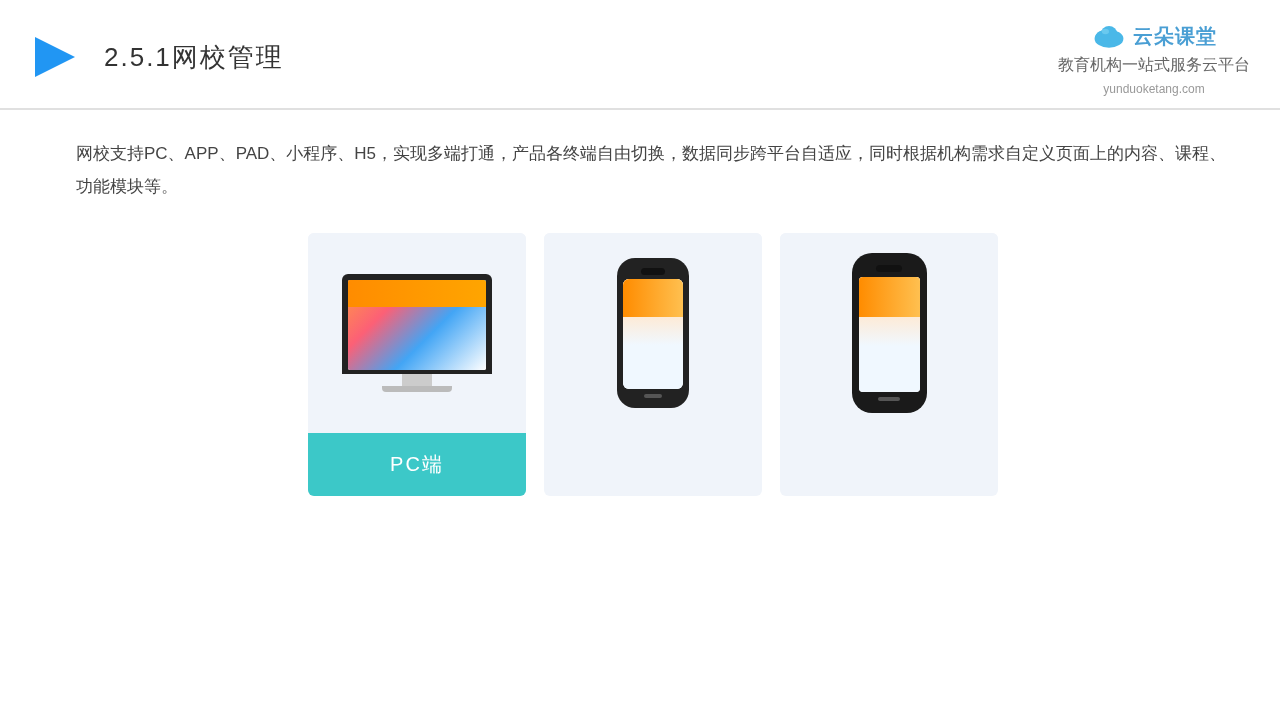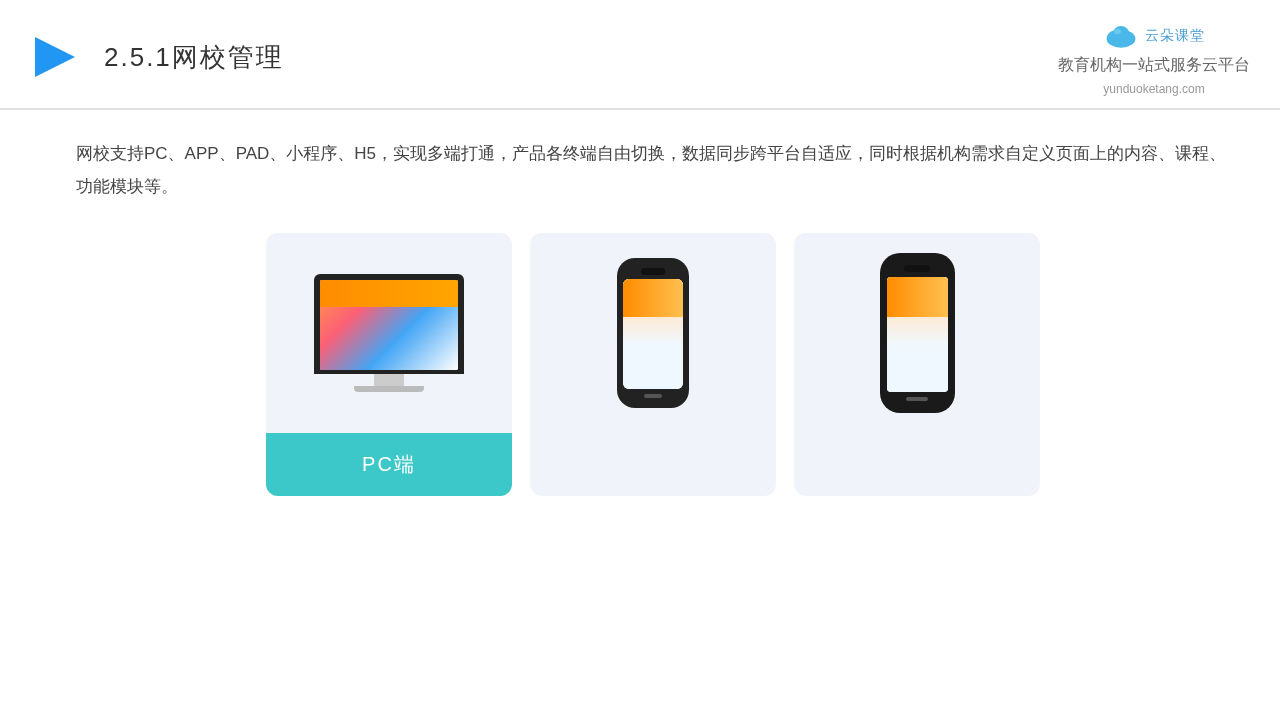--- a/index.html
+++ b/index.html
@@ -44,23 +44,23 @@
       display: flex;
       flex-direction: column;
       align-items: center;
     }
     .logo-cloud {
       display: flex;
       align-items: center;
       gap: 6px;
     }
     .logo-text-main {
-      font-size: 14px;
+      font-size: 20px;
       color: #4a9fd4;
-      font-weight: normal;
+      font-weight: bold;
       letter-spacing: 1px;
     }
     .logo-sub {
       font-size: 16px;
       color: #666;
       text-align: center;
       line-height: 1.4;
     }
     .logo-url {
       font-size: 12px;
@@ -81,22 +81,22 @@
 
     
     .cards-container {
       display: flex;
       gap: 18px;
       justify-content: center;
       margin-top: 10px;
     }
     .card {
       background: #f0f4fa;
-      border-radius: 12px;
-      width: 246px;
+      border-radius: 6px;
+      width: 218px;
       display: flex;
       flex-direction: column;
       overflow: hidden;
     }
     .card-image-area {
       height: 200px;
       display: flex;
       align-items: center;
       justify-content: center;
       padding: 16px;

